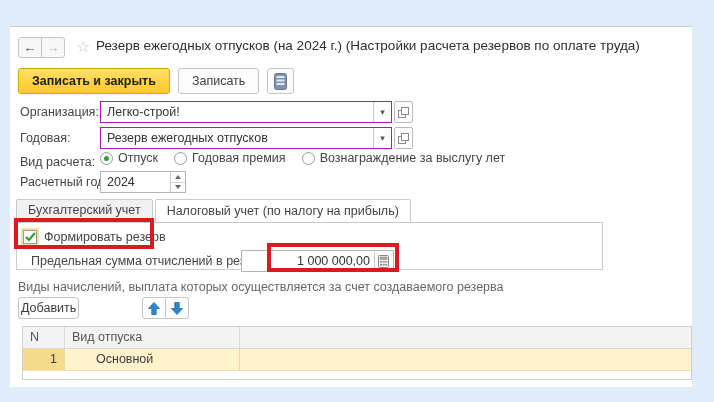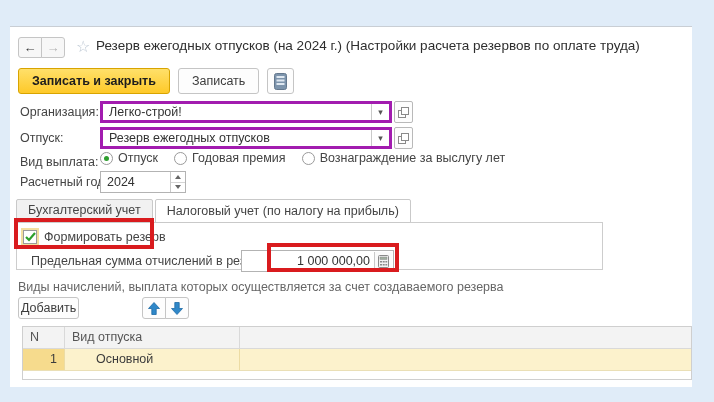--- a/index.html
+++ b/index.html
@@ -41,21 +41,21 @@
     background: linear-gradient(#ffe06a, #fec929);
     border-color: #d8a400; font-weight: 700; color: #1d1d1d;
   }
   .iconbtn { width: 27px; padding: 0; }
 
   
   .lbl { left: 10px; line-height: 22px; white-space: nowrap; }
   .row-org  { top: 74px; }  .row-res { top: 100px; }
   .row-type { top: 127px; } .row-year { top: 144px; }
   .combo {
-    left: 90px; width: 292px; height: 22px; border: 3px solid #a21caf; background: #fff;
+    left: 90px; width: 292px; height: 22px; border: 1px solid #a21caf; background: #fff;
     display: flex; align-items: stretch;
   }
   .combo input {
     flex: 1; border: 0; outline: none; padding: 0 6px; font: 12.5px "Liberation Sans", sans-serif;
     color: #333; background: transparent; min-width: 0;
   }
   .combo .drop {
     width: 18px; border-left: 1px solid #c9c9c9; display: flex; align-items: center;
     justify-content: center; font-size: 9px; color: #555; cursor: default;
   }
@@ -176,35 +176,35 @@
         <span>▾</span>
       </div>
   </div>
   <div class="abs openbtn row-org">
     <svg width="11" height="11" viewBox="0 0 11 11">
       <rect x="0.5" y="3.5" width="7" height="7" fill="#fff" stroke="#8a8a8a"></rect>
       <rect x="3.5" y="0.5" width="7" height="7" fill="#fff" stroke="#8a8a8a"></rect>
     </svg>
   </div>
 
-  <div class="abs lbl row-res">Отпуск:</div>
+  <div class="abs lbl row-res">Годовая:</div>
   <div class="abs combo row-res">
     <input value="Резерв ежегодных отпусков" style="">
     <div class="drop">
         <span>▾</span>
       </div>
   </div>
   <div class="abs openbtn row-res">
     <svg width="11" height="11" viewBox="0 0 11 11">
       <rect x="0.5" y="3.5" width="7" height="7" fill="#fff" stroke="#8a8a8a"></rect>
       <rect x="3.5" y="0.5" width="7" height="7" fill="#fff" stroke="#8a8a8a"></rect>
     </svg>
   </div>
 
-  <div class="abs lbl row-type" style="top:124px;">Вид выплата:</div>
+  <div class="abs lbl row-type" style="top:124px;">Вид расчета:</div>
   <div class="abs radios">
     <div class="radio">
       <span class="rdot sel"></span>
       <span>Отпуск</span>
     </div>
     <div class="radio">
       <span class="rdot"></span>
       <span>Годовая премия</span>
     </div>
     <div class="radio">

